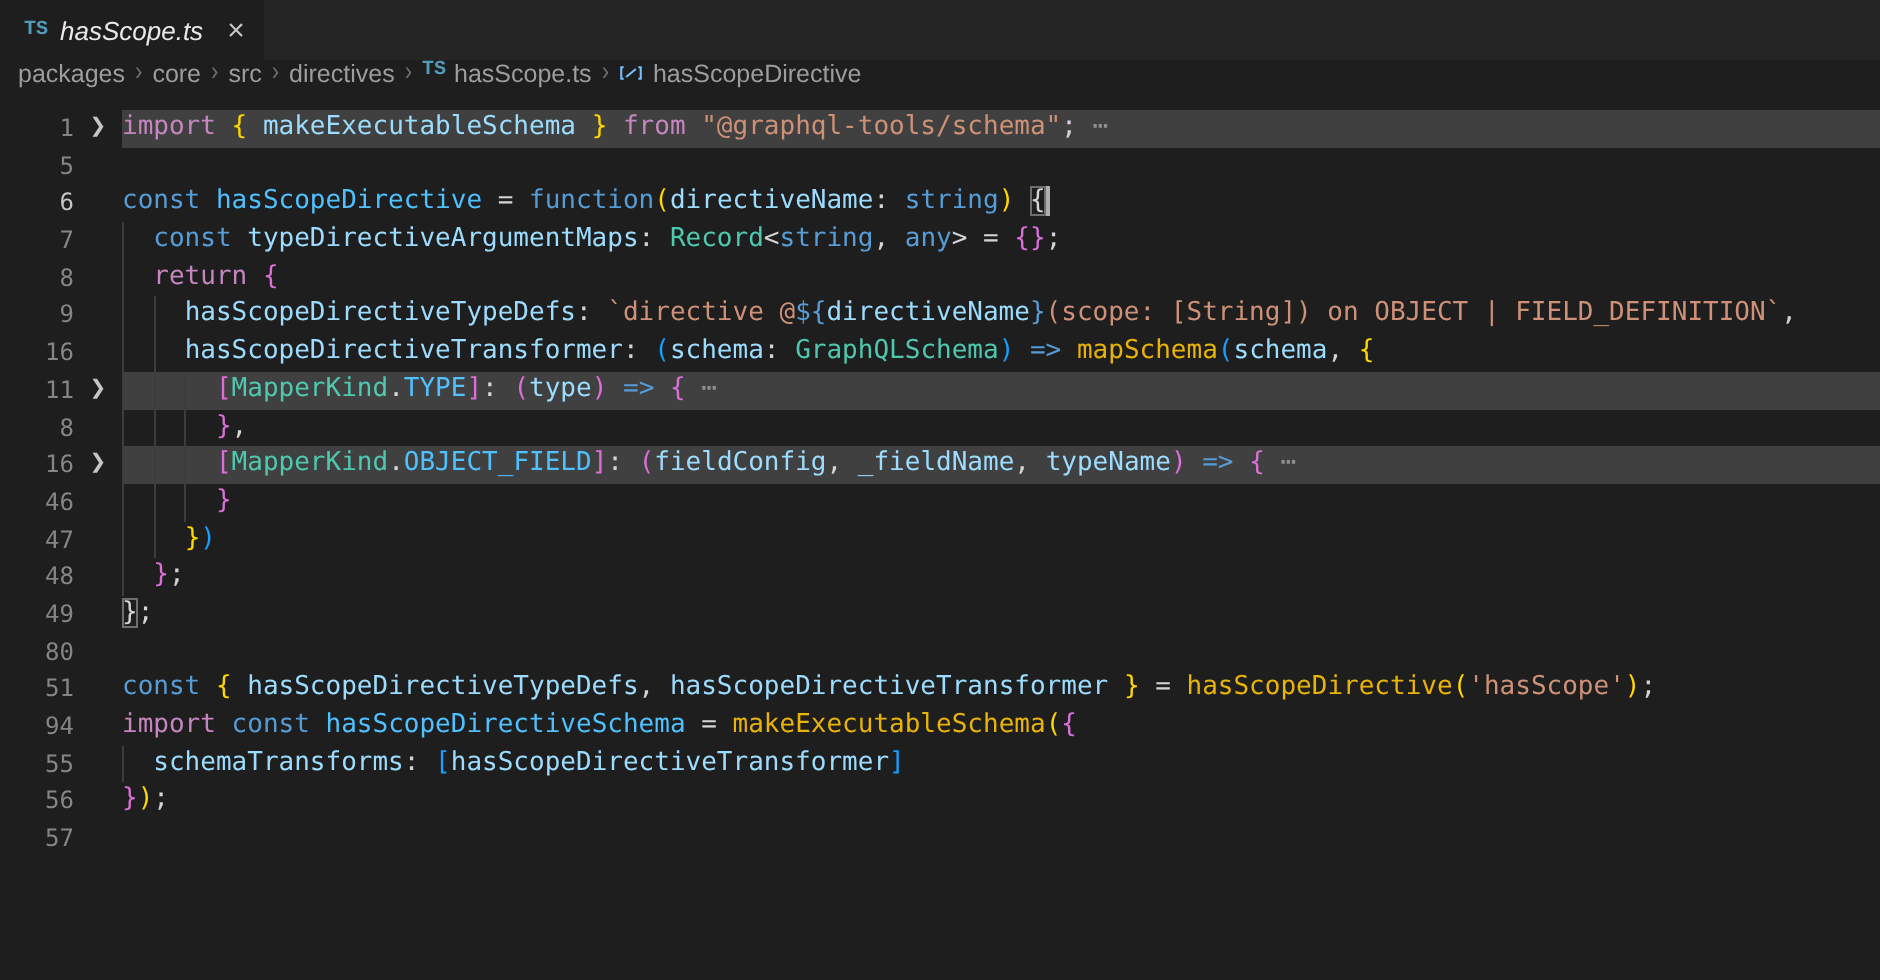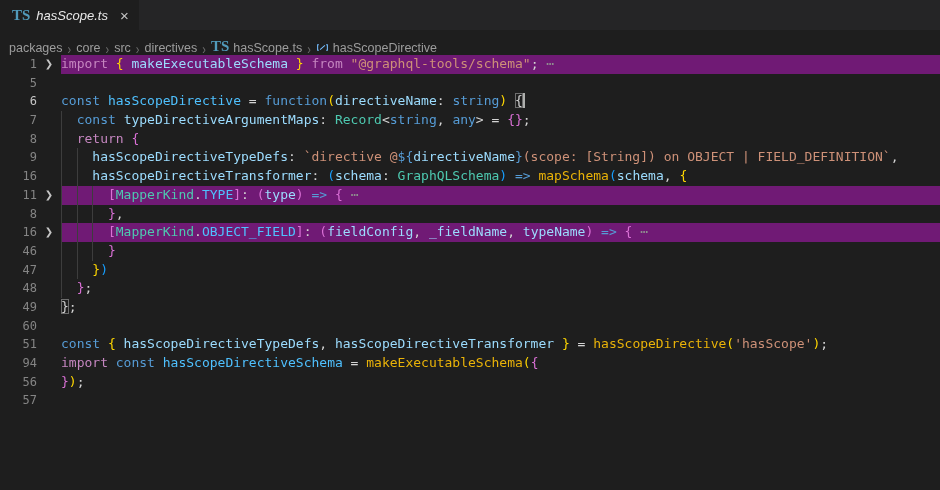--- a/index.html
+++ b/index.html
@@ -1,40 +1,40 @@
 <!DOCTYPE html>
 <html><head>
 <meta charset="utf-8">
 <style>
   html,body{margin:0;padding:0;background:#1e1e1e;}
   body{width:940px;height:490px;overflow:hidden;font-family:"Liberation Sans",sans-serif;}
 
   
   .tabbar{height:30px;background:#252526;display:flex;align-items:stretch;}
   .tab{background:#1e1e1e;display:flex;align-items:center;padding:0 10px 0 12px;gap:6px;min-width:115px;box-sizing:border-box;}
-  .ts-icon{color:#519aba;font-size:15px;font-weight:bold;font-family:Liberation Serif, serif;letter-spacing:0;}
+  .ts-icon{color:#519aba;font-size:10px;font-weight:bold;font-family:Liberation Mono, monospace;letter-spacing:0;}
   .tab-title{color:#e9e9e9;font-size:13px;font-style:italic;}
   .tab-close{color:#c5c5c5;font-size:15px;line-height:15px;margin-left:6px;cursor:pointer;}
 
   
-  .breadcrumbs{height:25px;display:flex;align-items:flex-end;padding-left:9px;color:#9d9d9d;font-size:12.5px;}
+  .breadcrumbs{height:25px;display:flex;align-items:flex-start;padding-left:9px;color:#9d9d9d;font-size:12.5px;}
   .crumb{white-space:nowrap;}
   .crumb-sep{color:#6f6f6f;font-size:11px;margin:0 5px;transform:scaleY(1.25);display:inline-block;}
   .bc-ts{margin-right:4px;}
   .sym-icon{display:inline-block;margin:0 4px -2px 0;}
 
   
   .code-area{position:relative;}
   .row{display:flex;height:18.7px;line-height:18.7px;}
   .gutter{flex:0 0 61px;display:flex;}
   .num{width:37px;text-align:right;color:#858585;font-family:"DejaVu Sans Mono",monospace;font-size:12px;}
   .num.cur{color:#c6c6c6;}
   .fold{width:24px;text-align:center;color:#c5c5c5;font-size:10px;cursor:pointer;}
   .codeln{position:relative;flex:1;white-space:pre;font-family:"DejaVu Sans Mono",monospace;font-size:13px;color:#d4d4d4;}
-  .row.hl .codeln{background:#701a75;}
+  .row.hl .codeln{background:#404040;}
   .guide{position:absolute;top:0;bottom:0;width:1px;background:#3d3d3d;}
 
   .tk-kw1{color:#C586C0}.tk-kw2{color:#569CD6}.tk-type{color:#4EC9B0}.tk-enum{color:#4FC1FF}
   .tk-var{color:#9CDCFE}.tk-cvar{color:#4FC1FF}.tk-fn{color:#eab308}.tk-str{color:#CE9178}
   .tk-pun{color:#D4D4D4}.tk-b1{color:#FFD700}.tk-b2{color:#DA70D6}.tk-b3{color:#179FFF}.tk-dots{color:#8f8f8f}
   .match{outline:1px solid #6e6e6e;outline-offset:-1px;}
   .cursor{display:inline-block;width:2px;height:15px;background:#aeafad;vertical-align:text-bottom;}
 </style>
 </head>
 <body>
@@ -163,38 +163,45 @@
       </div>
       <div class="row">
         <div class="gutter">
           <div class="num">49</div>
           <div class="fold"></div>
         </div>
         <div class="codeln"><span class="tk-pun match">}</span><span class="tk-pun">;</span></div>
       </div>
       <div class="row">
         <div class="gutter">
-          <div class="num">60</div>
+          <div class="num">80</div>
           <div class="fold"></div>
         </div>
         <div class="codeln"></div>
       </div>
       <div class="row">
         <div class="gutter">
           <div class="num">51</div>
           <div class="fold"></div>
         </div>
         <div class="codeln"><span class="tk-kw2">const </span><span class="tk-b1">{</span><span class="tk-var"> hasScopeDirectiveTypeDefs</span><span class="tk-pun">, </span><span class="tk-var">hasScopeDirectiveTransformer</span><span class="tk-pun"> </span><span class="tk-b1">}</span><span class="tk-pun"> = </span><span class="tk-fn">hasScopeDirective</span><span class="tk-b1">(</span><span class="tk-str">'hasScope'</span><span class="tk-b1">)</span><span class="tk-pun">;</span></div>
       </div>
       <div class="row">
         <div class="gutter">
           <div class="num">94</div>
           <div class="fold"></div>
         </div>
         <div class="codeln"><span class="tk-kw1">import </span><span class="tk-kw2">const </span><span class="tk-cvar">hasScopeDirectiveSchema</span><span class="tk-pun"> = </span><span class="tk-fn">makeExecutableSchema</span><span class="tk-b1">(</span><span class="tk-b2">{</span></div>
+      </div>
+      <div class="row">
+        <div class="gutter">
+          <div class="num">55</div>
+          <div class="fold"></div>
+        </div>
+        <div class="codeln"><span class="guide" style="left: 0ch;"></span><span class="tk-pun">  </span><span class="tk-var">schemaTransforms</span><span class="tk-pun">: </span><span class="tk-b3">[</span><span class="tk-var">hasScopeDirectiveTransformer</span><span class="tk-b3">]</span></div>
       </div>
       <div class="row">
         <div class="gutter">
           <div class="num">56</div>
           <div class="fold"></div>
         </div>
         <div class="codeln"><span class="tk-b2">}</span><span class="tk-b1">)</span><span class="tk-pun">;</span></div>
       </div>
       <div class="row">
         <div class="gutter">

